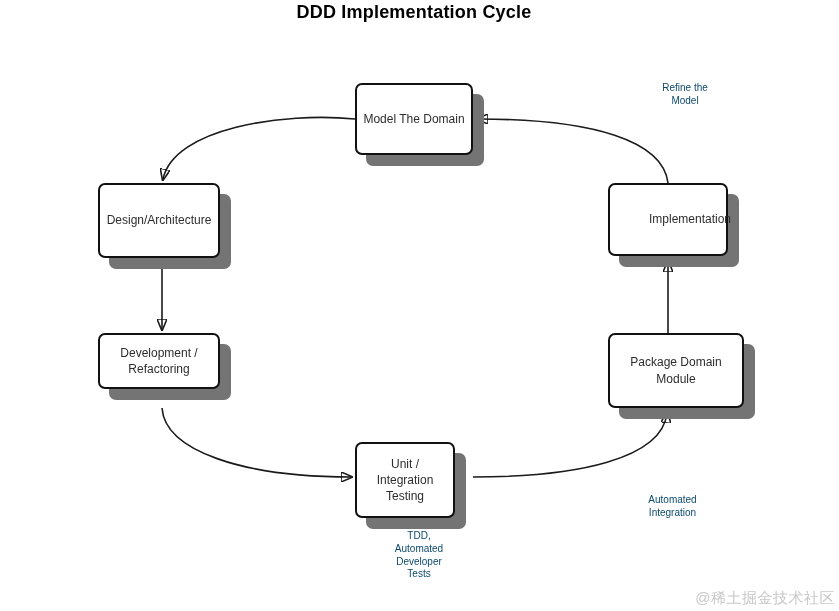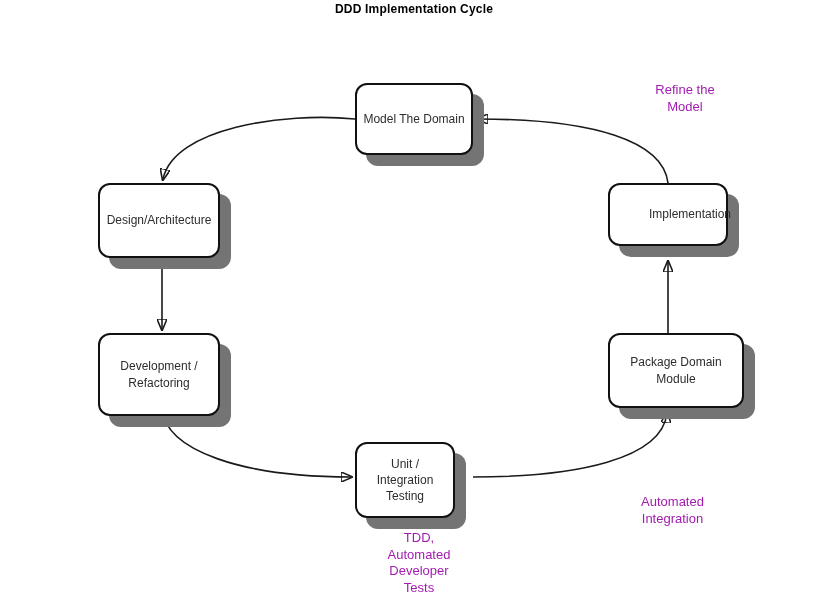--- a/index.html
+++ b/index.html
@@ -5,40 +5,40 @@
   html,body{margin:0;padding:0;background:#fff;}
   #stage{
     position:relative;
     width:839px;height:611px;
     background:#fff;
     font-family:"Liberation Sans","DejaVu Sans",sans-serif;
     overflow:hidden;
   }
   #diagram-title{
     position:absolute;left:0;top:2px;width:828px;
-    text-align:center;font-size:12px;font-weight:bold;color:#000;
+    text-align:center;font-size:18px;font-weight:bold;color:#000;
     letter-spacing:.2px;
   }
   .box{
     position:absolute;box-sizing:border-box;
-    background:#fff;border:2px solid #111;border-radius:12px;
+    background:#fff;border:2px solid #111;border-radius:7px;
     box-shadow:11px 11px 0 0 #747474;
     display:flex;align-items:center;justify-content:center;
     text-align:center;font-size:12px;color:#2d2d2d;
     line-height:1.35;white-space:pre-line;padding:4px;
   }
   #box-model{left:355px;top:83px;width:118px;height:72px;}
   #box-design{left:98px;top:183px;width:122px;height:75px;}
-  #box-development{left:98px;top:333px;width:122px;height:83px;}
+  #box-development{left:98px;top:333px;width:122px;height:56px;}
   #box-agile{left:353px;top:240px;width:120px;height:77px;}
   #box-unit{left:355px;top:442px;width:100px;height:76px;}
-  #box-implementation{left:608px;top:183px;width:120px;height:63px;padding-left:48px;}
+  #box-implementation{left:608px;top:183px;width:120px;height:73px;padding-left:48px;}
   #box-package{left:608px;top:333px;width:136px;height:75px;}
   .note{
-    position:absolute;font-size:13px;color:#a21caf;
+    position:absolute;font-size:10px;color:#0c4a6e;
     text-align:center;white-space:pre-line;line-height:1.28;
   }
   #note-refine{left:625px;top:82px;width:120px;}
   #note-scrum{left:353px;top:336px;width:120px;}
   #note-code{left:88px;top:494px;width:120px;}
   #note-tdd{left:358px;top:530px;width:122px;}
   #note-ci{left:600px;top:494px;width:145px;}
   #connector-layer{position:absolute;left:0;top:0;pointer-events:none;}
   #connector-layer path{fill:none;stroke:#1a1a1a;stroke-width:1.6px;}
   #watermark{
@@ -81,14 +81,15 @@
 
   <div class="note" id="note-refine">Refine the
 Model</div>
   <div class="note" id="note-tdd">TDD,
 Automated
 Developer
 Tests</div>
   <div class="note" id="note-ci">Automated
 Integration</div>
 
+  <div id="watermark">@稀土掘金技术社区</div>
 
 </div>
 
 </body></html>

